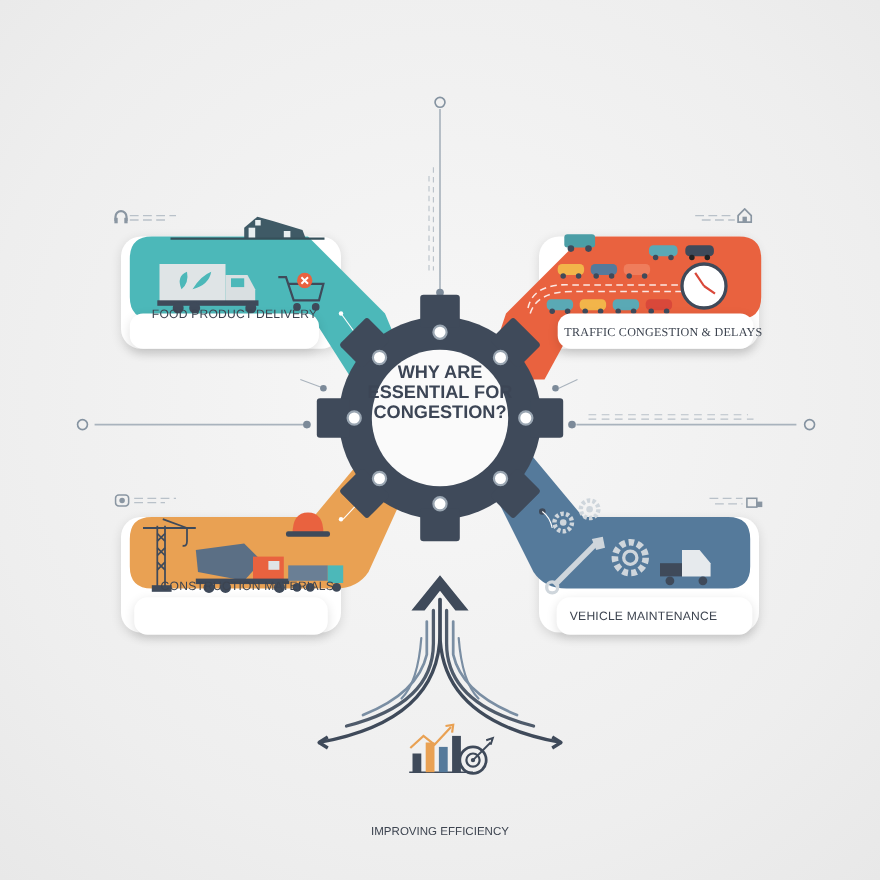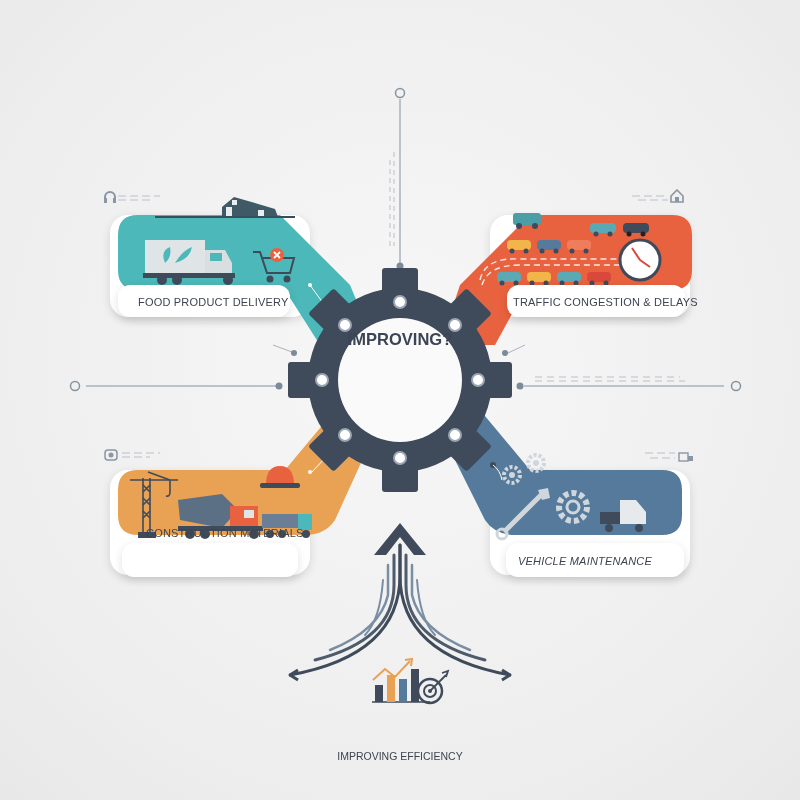--- a/index.html
+++ b/index.html
@@ -92,21 +92,21 @@
     <circle cx="160" cy="94" r="2.5" fill="#3f4a5a"></circle>
       <circle cx="177" cy="94" r="2.5" fill="#3f4a5a"></circle>
   </g>
   <circle cx="167" cy="70" r="7" fill="#e9623f"></circle>
   <path d="M164 67 L170 73 M170 67 L164 73" stroke="#fff" stroke-width="1.8"></path>
   <line x1="200" y1="100" x2="213" y2="118" stroke="#fff" stroke-width="1"></line>
   <circle cx="200" cy="100" r="2" fill="#fff"></circle>
   <circle cx="217" cy="120" r="3.5" fill="#3f4a5a"></circle>
 </svg>
 <div class="card" style="left:118px;top:285px;width:172px;height:32px;border-radius:12px;"></div>
-<div class="label" style="left:138px;top:296px;">FOOD PRODUCT DELIVERY</div>
+<div class="label" style="left:138px;top:280px;">FOOD PRODUCT DELIVERY</div>
 
 <div class="card" style="left:490px;top:215px;width:200px;height:102px;"></div>
 <svg class="abs" style="left:440px;top:185px" width="260" height="170">
   <path d="M252 50 Q252 30 232 30 H90 L20 100 L0 160 L55 160 L85 105 H232 Q252 105 252 85 Z" fill="#e9623f"></path>
   <g>
     <rect x="73" y="28" width="28" height="12" rx="3" fill="#4b9ea6"></rect>
       <circle cx="79" cy="41" r="3" fill="#3f4a5a"></circle>
       <circle cx="95" cy="41" r="3" fill="#3f4a5a"></circle>
     <rect x="150" y="38" width="26" height="10" rx="4" fill="#5aa9b5"></rect>
       <circle cx="156" cy="49" r="2.5" fill="#3f4a5a"></circle>
@@ -135,21 +135,21 @@
       <circle cx="136" cy="98" r="2.5" fill="#3f4a5a"></circle>
     <rect x="147" y="87" width="24" height="10" rx="4" fill="#d9483a"></rect>
       <circle cx="152" cy="98" r="2.5" fill="#3f4a5a"></circle>
       <circle cx="166" cy="98" r="2.5" fill="#3f4a5a"></circle>
     <circle cx="200" cy="75" r="20" fill="#fff" stroke="#3f4a5a" stroke-width="3"></circle>
     <path d="M200 75 L192 63 M200 75 L210 82" stroke="#d9483a" stroke-width="2"></path>
   </g>
   <circle cx="30" cy="117" r="3.5" fill="#3f4a5a"></circle>
 </svg>
 <div class="card" style="left:507px;top:285px;width:178px;height:32px;border-radius:12px;"></div>
-<div class="label" style="left:513px;top:296px;">TRAFFIC CONGESTION &amp; DELAYS</div>
+<div class="label" style="left:513px;top:296px;font-family:Liberation Serif, serif;">TRAFFIC CONGESTION &amp; DELAYS</div>
 
 <div class="card" style="left:110px;top:470px;width:200px;height:105px;"></div>
 <svg class="abs" style="left:110px;top:410px" width="260" height="150">
   <path d="M8 80 Q8 60 28 60 H175 L225 0 L275 0 L225 110 Q215 125 195 125 H28 Q8 125 8 105 Z" fill="#e9a153"></path>
   <g stroke="#3f4a5a" stroke-width="1.6" fill="none">
     <line x1="33" y1="68" x2="33" y2="125"></line>
       <line x1="40" y1="68" x2="40" y2="125"></line>
     <path d="M33 75 L40 82 M40 75 L33 82 M33 88 L40 95 M40 88 L33 95 M33 101 L40 108 M40 101 L33 108"></path>
     <line x1="20" y1="70" x2="68" y2="70"></line>
       <line x1="38" y1="62" x2="60" y2="70"></line>
@@ -198,21 +198,21 @@
     <circle cx="143" cy="97" r="6" fill="none" stroke="#cfd6dc" stroke-width="3"></circle>
     <rect x="170" y="102" width="20" height="12" fill="#3f4a5a"></rect>
     <path d="M190 114 V90 H206 L216 102 V114 Z" fill="#e6eaed"></path>
     <circle cx="179" cy="118" r="4" fill="#3f4a5a"></circle>
       <circle cx="209" cy="118" r="4" fill="#3f4a5a"></circle>
   </g>
   <circle cx="63" cy="55" r="3" fill="#3f4a5a"></circle>
   <path d="M63 55 Q70 60 72 70" stroke="#fff" stroke-width="1" fill="none"></path>
 </svg>
 <div class="card" style="left:506px;top:543px;width:178px;height:34px;border-radius:12px;"></div>
-<div class="label" style="left:518px;top:555px;font-style:italic;">VEHICLE MAINTENANCE</div>
+<div class="label" style="left:518px;top:555px;">VEHICLE MAINTENANCE</div>
 
 <svg class="abs" style="left:280px;top:265px" width="240" height="230">
   <g transform="translate(120,115)">
     <g fill="#3f4a5a">
       <circle r="92"></circle>
       <rect x="-18" y="-112" width="36" height="30" rx="3" transform="rotate(0)"></rect>
       <rect x="-18" y="-112" width="36" height="30" rx="3" transform="rotate(45)"></rect>
       <rect x="-18" y="-112" width="36" height="30" rx="3" transform="rotate(90)"></rect>
       <rect x="-18" y="-112" width="36" height="30" rx="3" transform="rotate(135)"></rect>
       <rect x="-18" y="-112" width="36" height="30" rx="3" transform="rotate(180)"></rect>
@@ -227,21 +227,23 @@
         <circle cx="78" cy="0" r="6"></circle>
         <circle cx="55" cy="55" r="6"></circle>
       <circle cx="0" cy="78" r="6"></circle>
         <circle cx="-55" cy="55" r="6"></circle>
         <circle cx="-78" cy="0" r="6"></circle>
         <circle cx="-55" cy="-55" r="6"></circle>
     </g>
   </g>
 </svg>
 <div class="title">
-  <div>IMPROVING?</div>
+  <div>WHY ARE</div>
+  <div>ESSENTIAL FOR</div>
+  <div>CONGESTION?</div>
 </div>
 
 <svg class="abs" style="left:280px;top:515px" width="240" height="200">
   <g fill="none" stroke-linecap="round">
     <path d="M120 30 V60 Q120 140 10 160" stroke="#3f4a5a" stroke-width="3"></path>
     <path d="M120 30 V60 Q120 140 230 160" stroke="#3f4a5a" stroke-width="3"></path>
     <path d="M114 40 V70 Q114 125 35 145" stroke="#4f5b6b" stroke-width="3"></path>
     <path d="M126 40 V70 Q126 125 205 145" stroke="#4f5b6b" stroke-width="3"></path>
     <path d="M108 50 V80 Q100 115 50 135" stroke="#7a8ea3" stroke-width="2.5"></path>
     <path d="M132 50 V80 Q140 115 190 135" stroke="#7a8ea3" stroke-width="2.5"></path>

